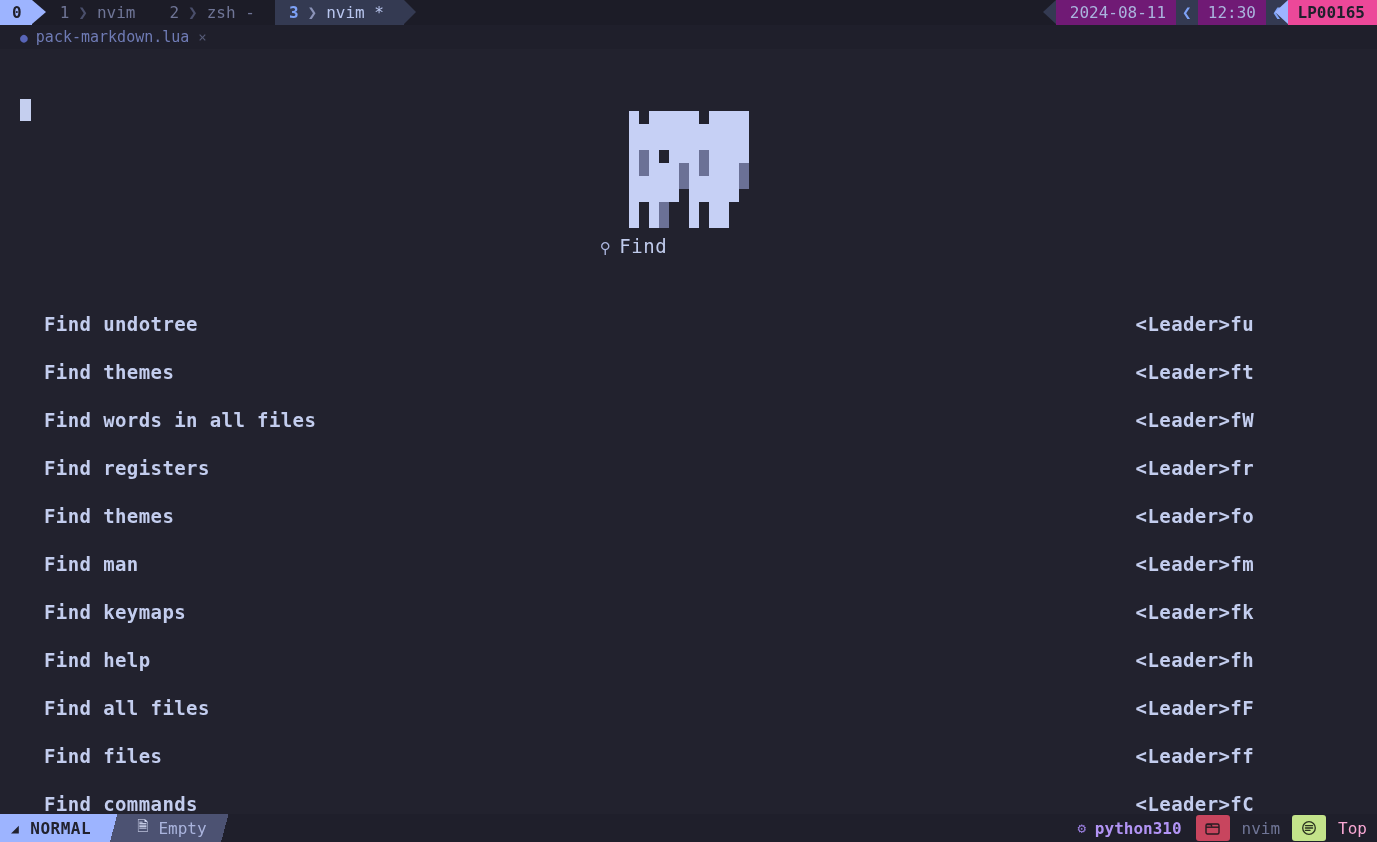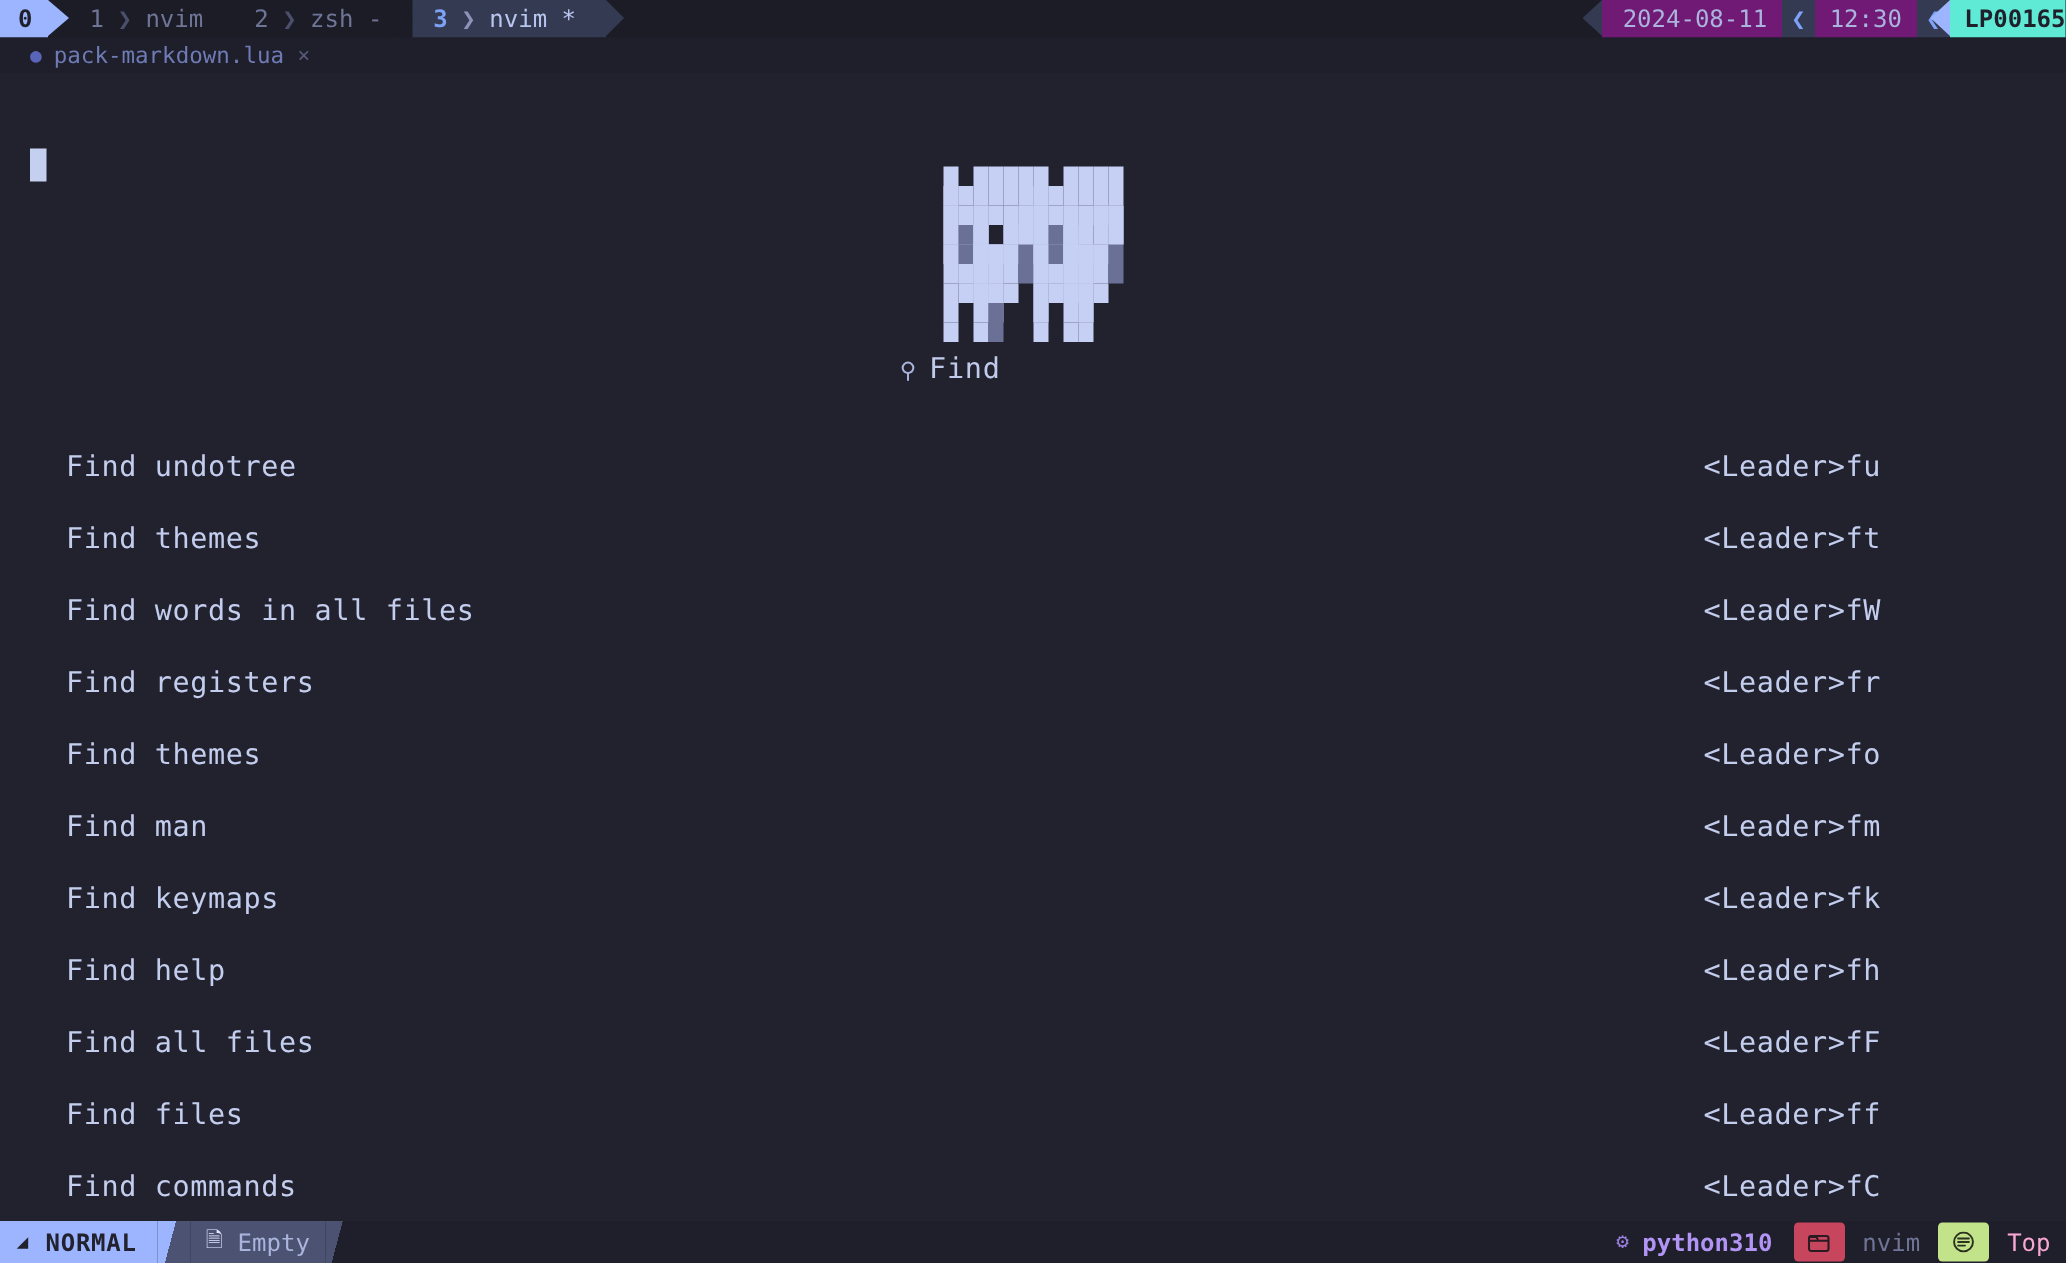--- a/index.html
+++ b/index.html
@@ -109,23 +109,23 @@
   .dt-sep {
     color: #7ea2f7;
     padding: 0 6px;
     display: flex;
     align-items: center;
     background: #343a52;
   }
   .host-chunk {
     display: flex;
     align-items: center;
-    background: #5eead4;
+    background: #ec4899;
     color: #20202c;
-    padding: 0 0 0 10px;
+    padding: 0 12px 0 10px;
     position: relative;
     font-weight: bold;
   }
   .host-chunk::before {
     content: "";
     position: absolute;
     left: -13px; top: 0;
     border-top: 12.5px solid transparent;
     border-bottom: 12.5px solid transparent;
     border-right: 13px solid #9db4ff;
@@ -210,24 +210,25 @@
   
   #cheat-list {
     position: absolute;
     top: 238px;
     left: 0;
     width: 1377px;
   }
   .crow {
     height: 48px;
     display: flex;
-    align-items: center;
+    align-items: flex-end;
     padding: 0 123px 0 44px;
     box-sizing: border-box;
     font-size: 19px;
+    font-weight: bold;
   }
   .crow .clabel {
     color: #c3cdee;
     letter-spacing: 0.4px;
   }
   .crow .ckey {
     margin-left: auto;
     color: #c3cdee;
     letter-spacing: 0.4px;
   }

